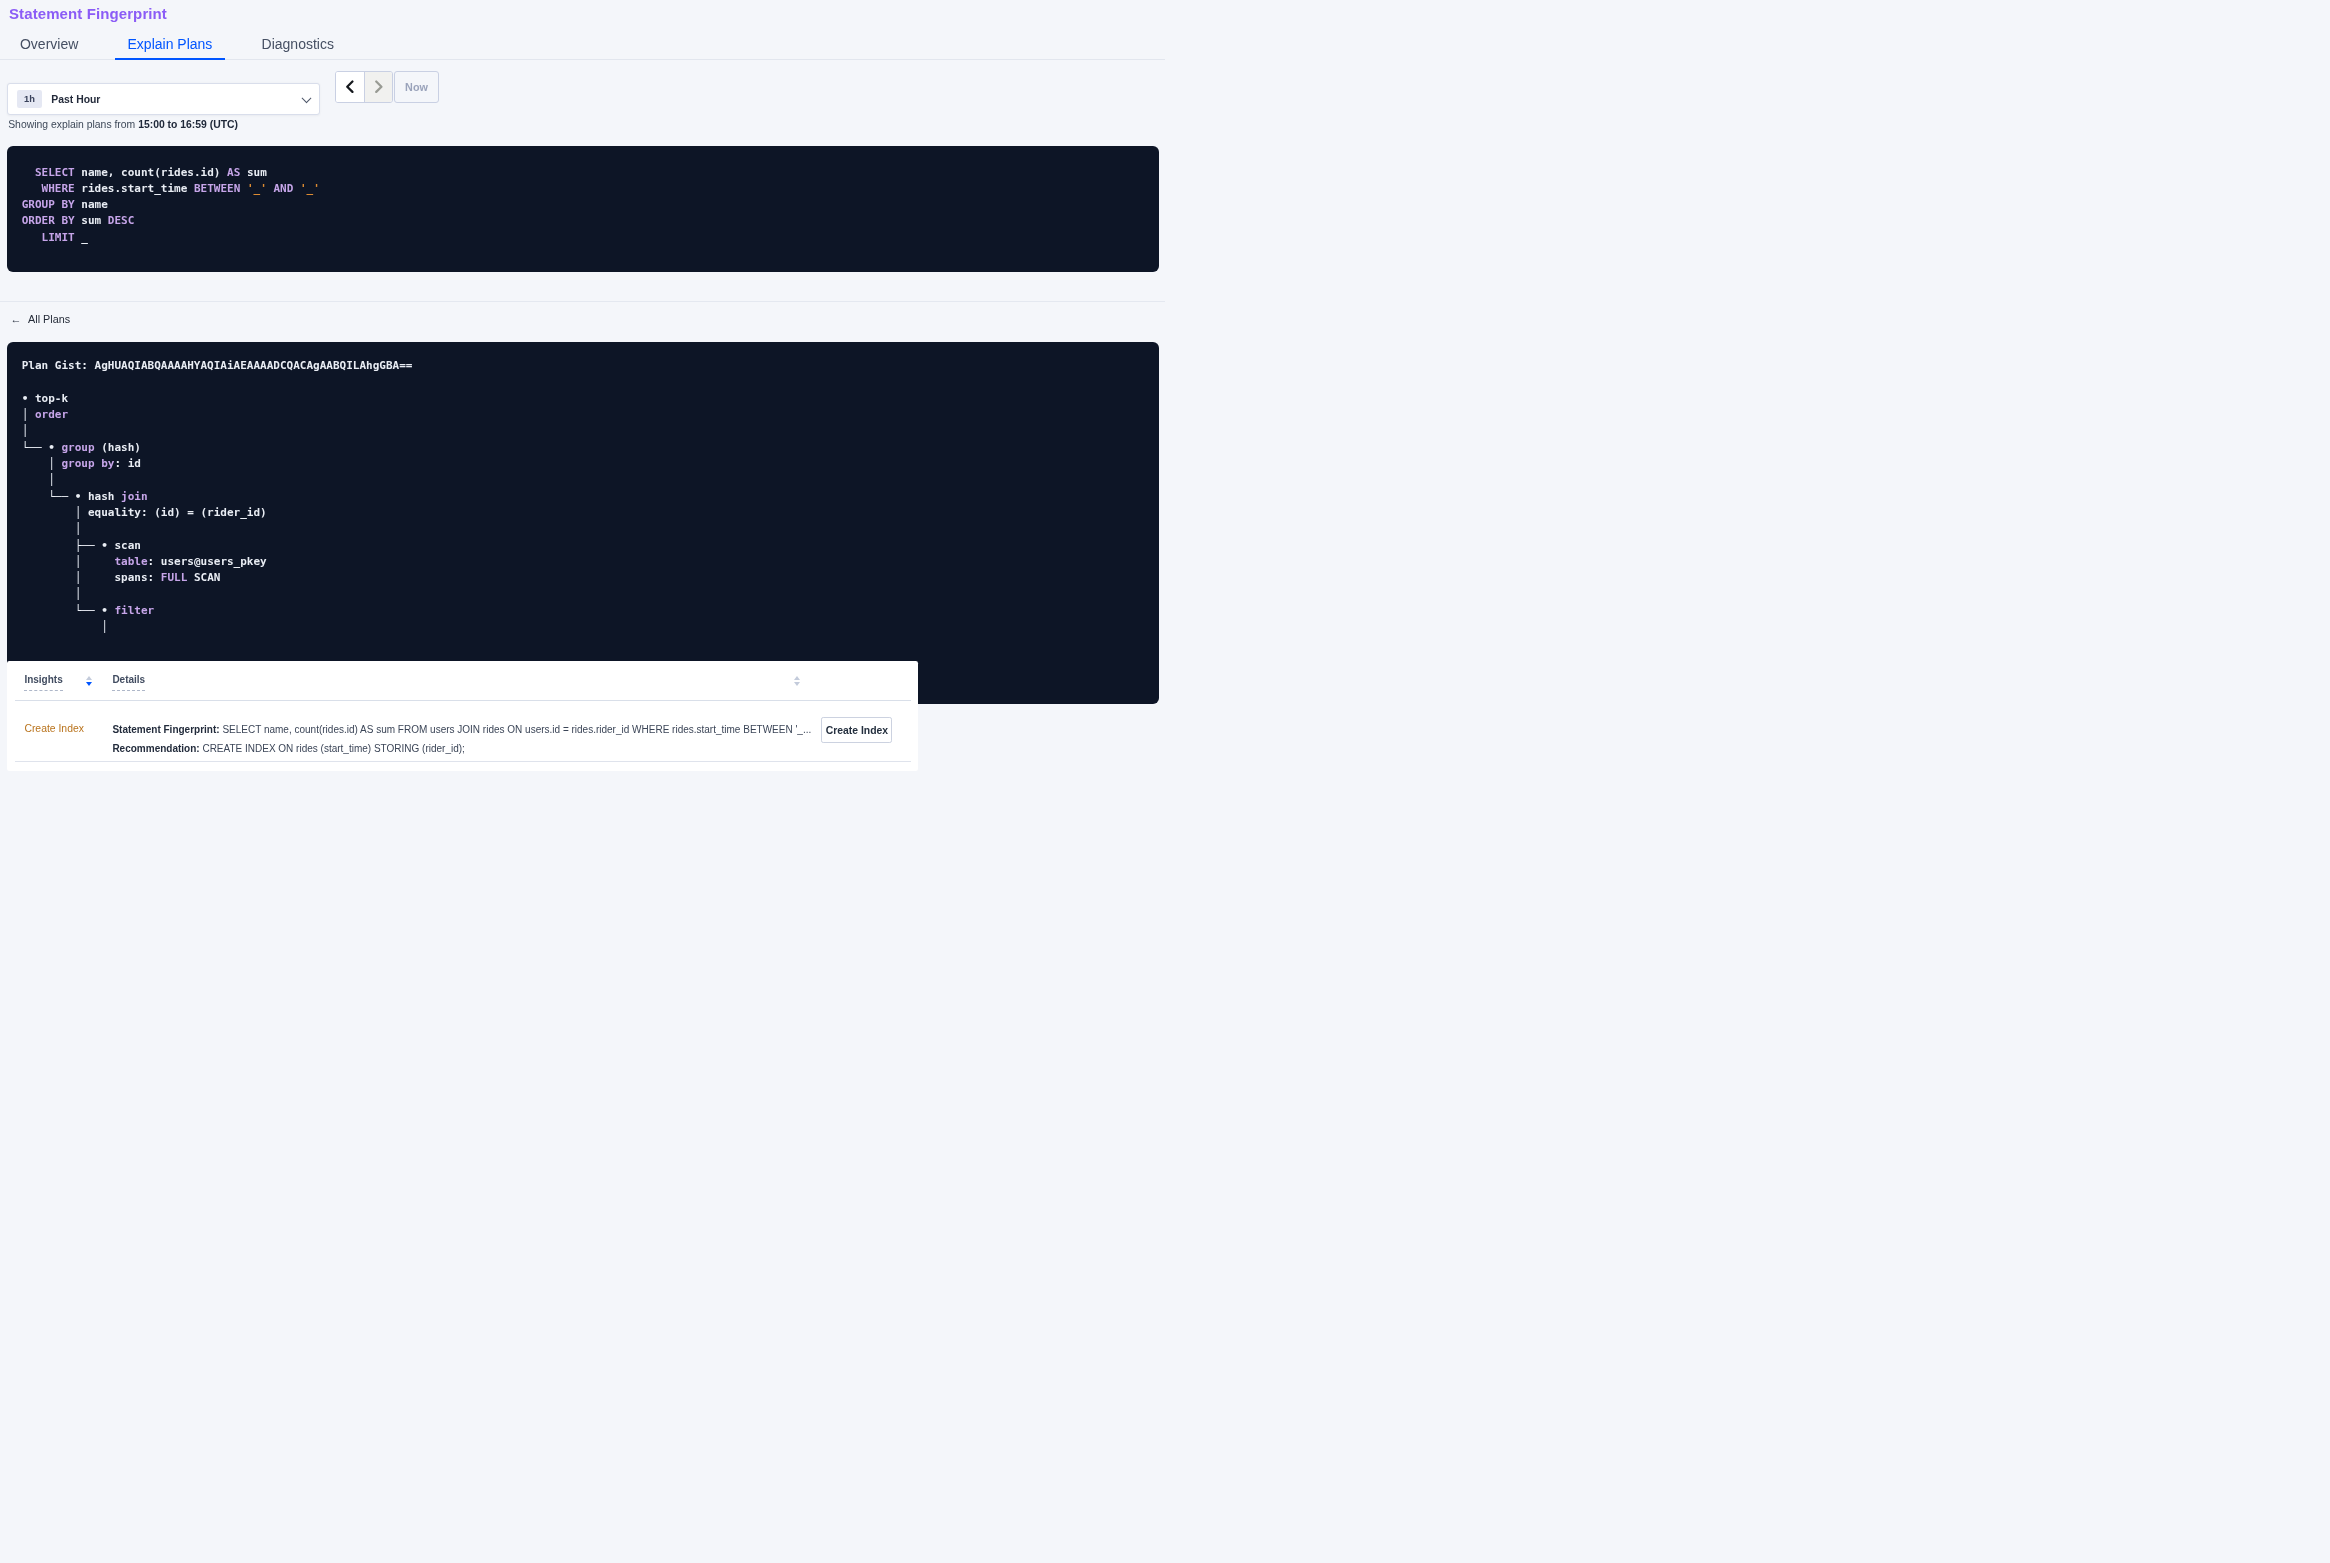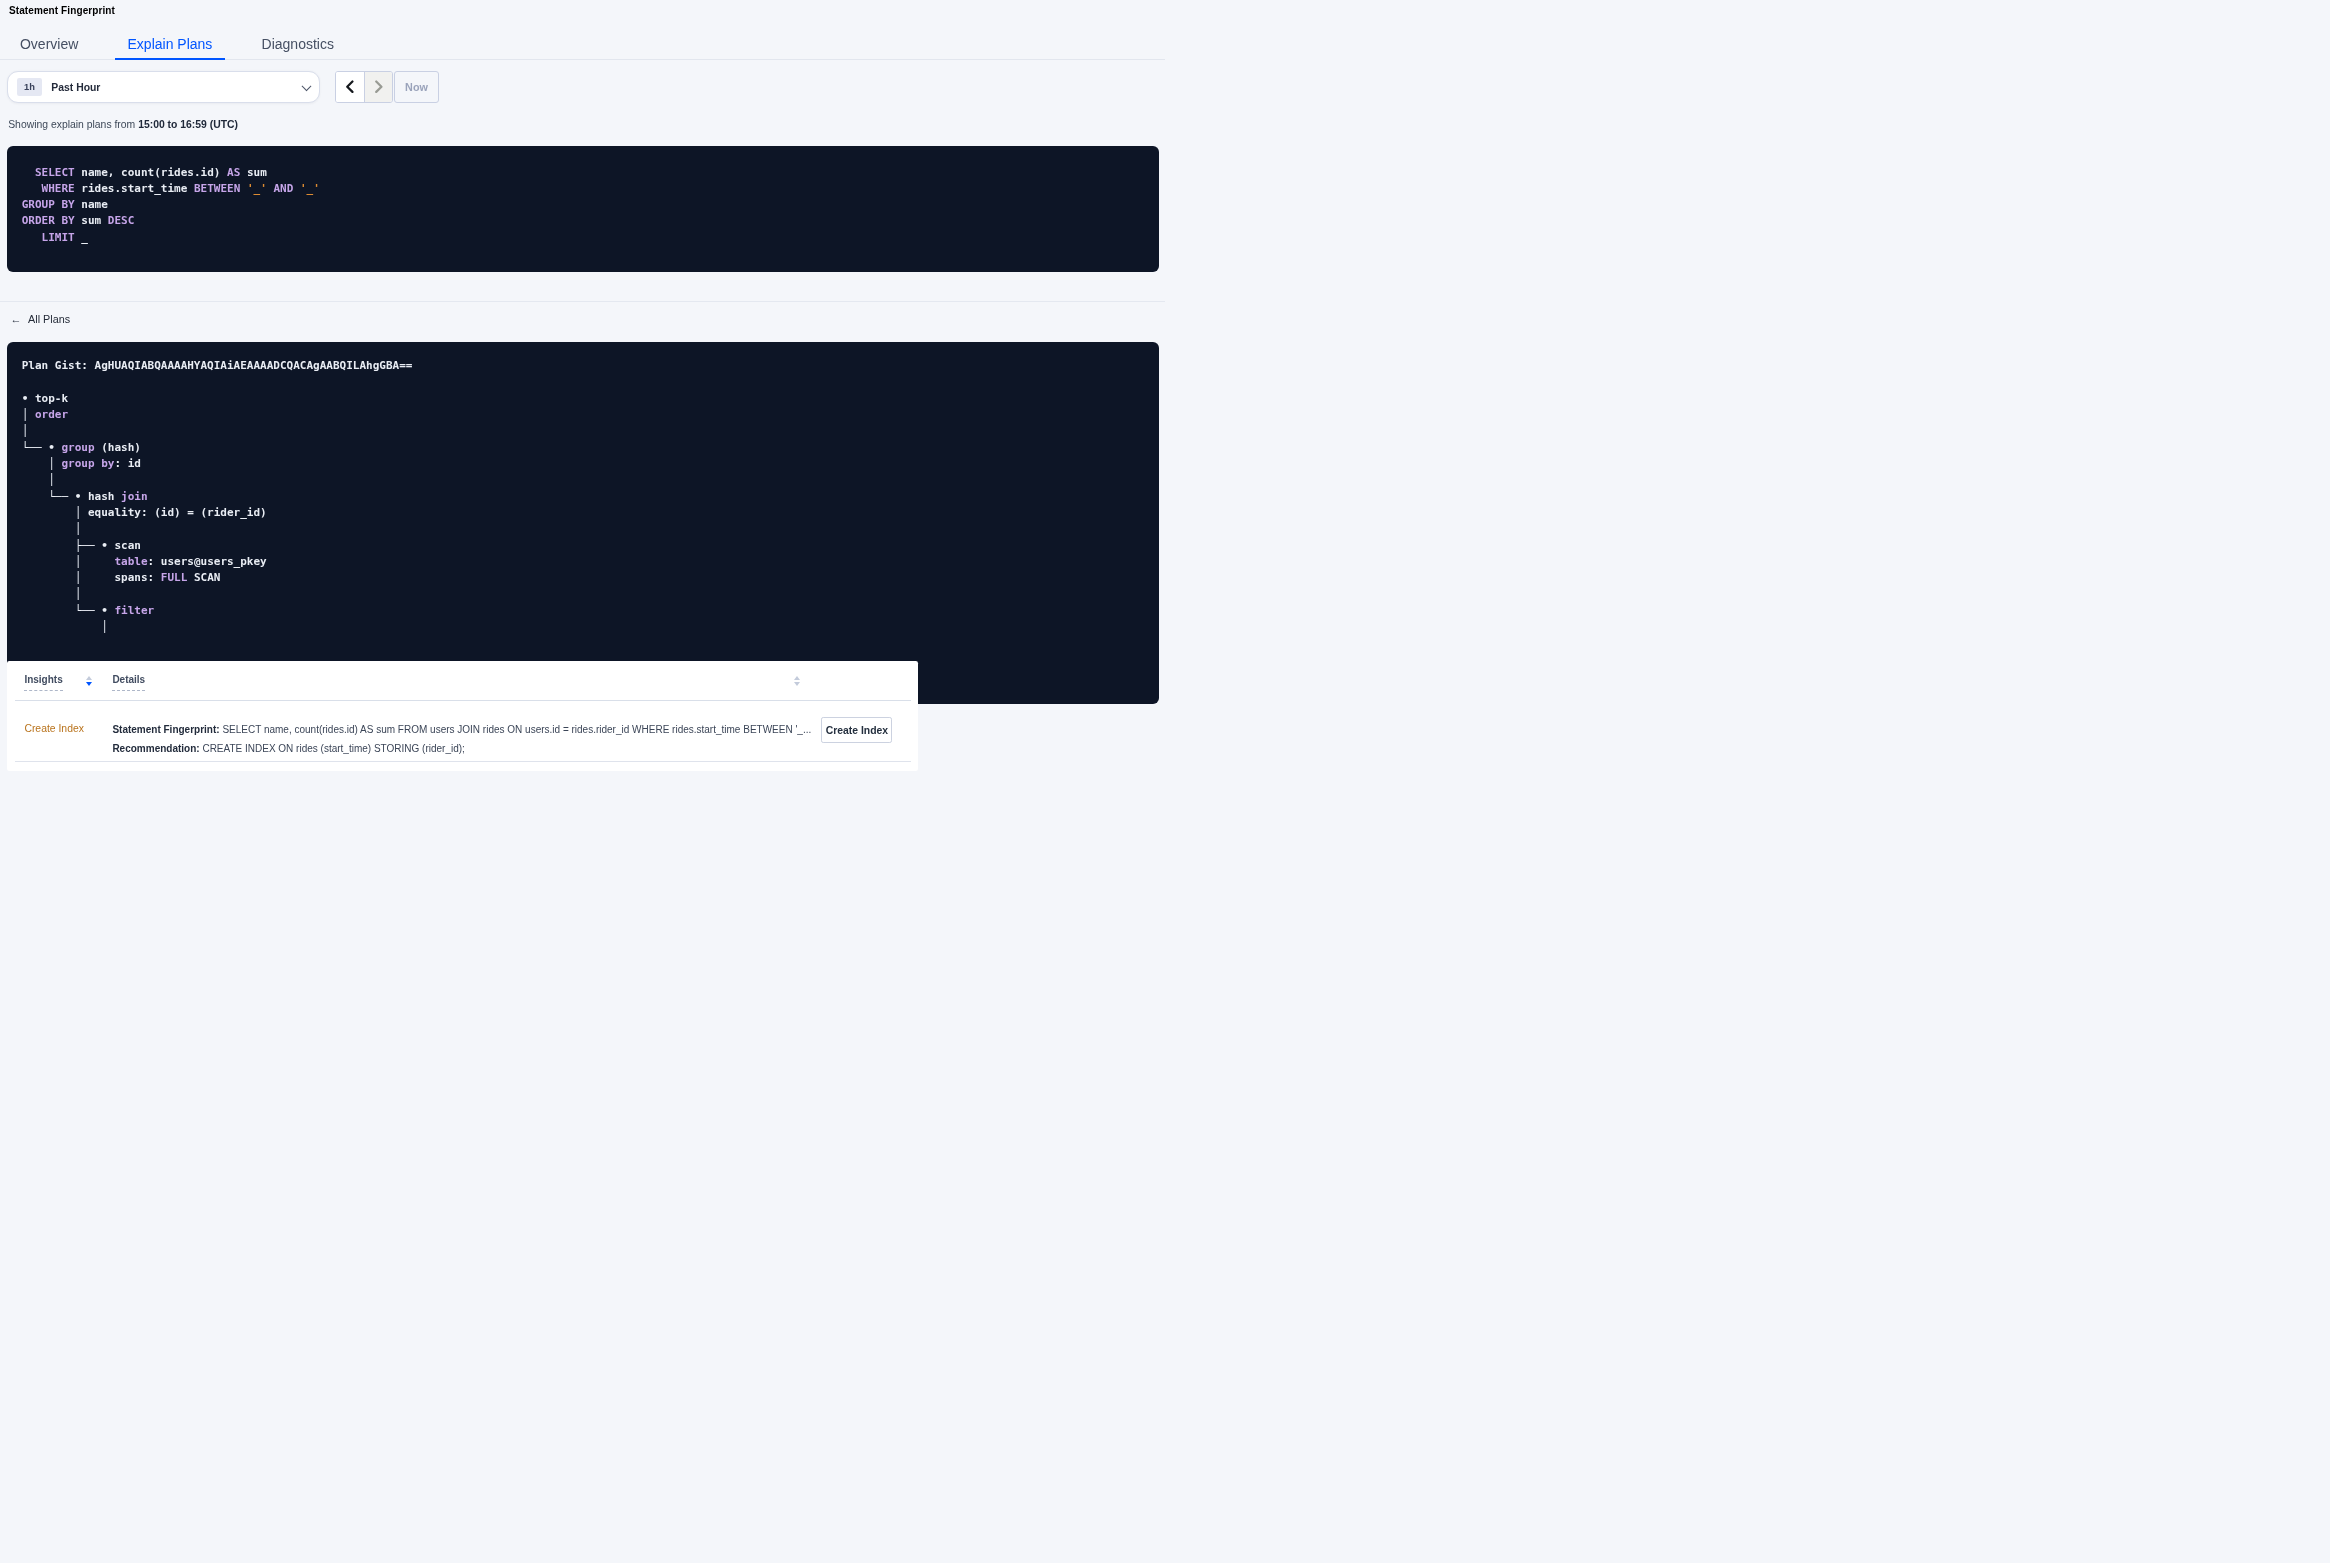--- a/index.html
+++ b/index.html
@@ -8,41 +8,41 @@
     background:#f4f6fa;
     font-family:"Liberation Sans", sans-serif;
     color:#242b3a;
     position:relative;
     overflow:hidden;
   }
 
   
   .page-title {
     position:absolute; left:9px; top:4.5px;
-    font-size:10px; font-weight:700; color:#000000; letter-spacing:0.1px;
+    font-size:15px; font-weight:700; color:#8b5cf6; letter-spacing:0.1px;
   }
 
   .tabs {
     position:absolute; top:31px; left:0; right:0; height:29px;
     display:flex; align-items:stretch; padding-left:7.4px;
     border-bottom:0.7px solid #e2e6ee;
   }
   .tab {
     display:flex; align-items:center;
     padding:0 12.6px; margin-bottom:-0.7px;
     font-size:14px; font-weight:500; color:#454f63;
     border-bottom:2.2px solid transparent; cursor:pointer;
   }
   .tab + .tab { margin-left:24px; }
   .tab.active { color:#0055ff; border-bottom-color:#0055ff; }
 
   
   .time-select {
-    position:absolute; left:7.4px; top:71px; width:313px; height:32px;
-    background:#fff; border:0.7px solid #d9deeb; border-radius:11px;
+    position:absolute; left:7.4px; top:83px; width:313px; height:32px;
+    background:#fff; border:0.7px solid #d9deeb; border-radius:3px;
     display:flex; align-items:center; padding:0 9px 0 9px;
     box-shadow:0 0.7px 2.2px rgba(36,42,53,.05); cursor:pointer;
   }
   .interval-badge {
     background:#e5e8f3; color:#39415a; font-size:9.3px; font-weight:700;
     padding:3.7px 6.7px; border-radius:2.2px; margin-right:9.7px;
   }
   .time-select-label { font-size:10.4px; font-weight:600; color:#242b3b; }
   .chevron-down {
     margin-left:auto; width:6.7px; height:6.7px;

